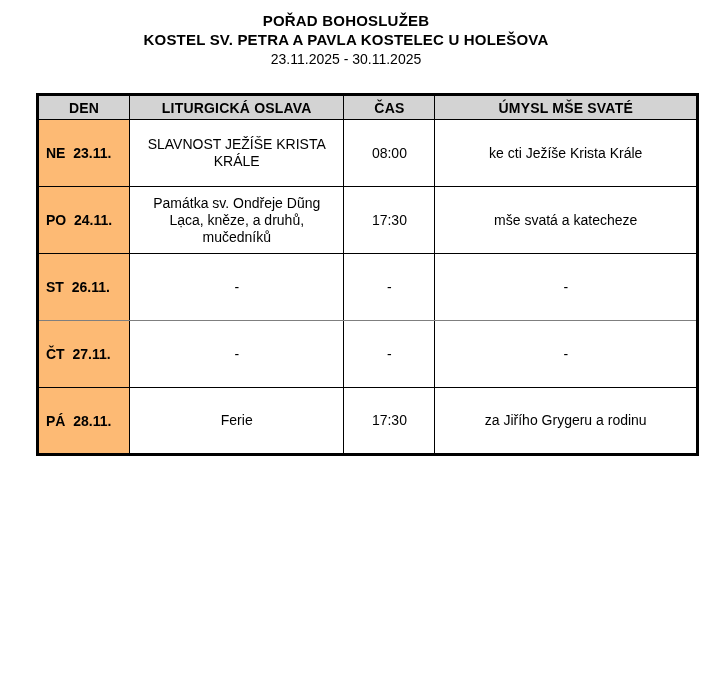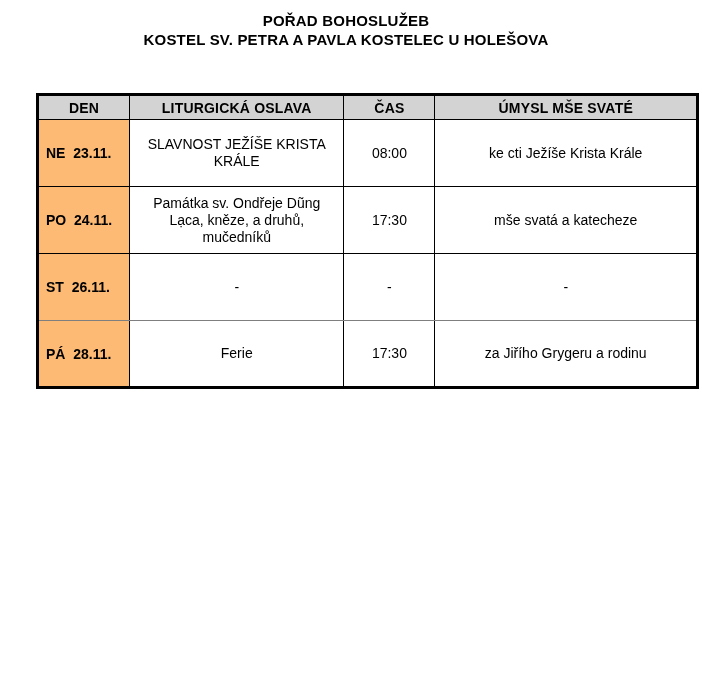--- a/index.html
+++ b/index.html
@@ -78,20 +78,21 @@
   
   tr.gray-bottom td { border-bottom-color: #7f7f7f; }
   tr.gray-top td    { border-top-color: #7f7f7f; }
 </style>
 </head>
 <body>
 
 <div class="doc-header">
   <div class="doc-title-line1">POŘAD BOHOSLUŽEB</div>
   <div class="doc-title-line2">KOSTEL SV. PETRA A PAVLA KOSTELEC U HOLEŠOVA</div>
+  <div class="doc-date-range">23.11.2025 - 30.11.2025</div>
 </div>
 
 <table class="schedule">
   <colgroup>
     <col style="width:88px">
     <col style="width:205px">
     <col style="width:87px">
     <col style="width:251px">
   </colgroup>
   <thead>
@@ -114,20 +115,26 @@
       <td class="cell-liturgy">Památka sv. Ondřeje Dũng Lạca, kněze, a druhů, mučedníků</td>
       <td class="cell-time">17:30</td>
       <td class="cell-intention">mše svatá a katecheze</td>
     </tr>
     <tr class="data-row gray-bottom">
       <td class="cell-day">ST  26.11.</td>
       <td class="cell-liturgy">-</td>
       <td class="cell-time">-</td>
       <td class="cell-intention">-</td>
     </tr>
+    <tr class="data-row gray-top">
+      <td class="cell-day">ČT  27.11.</td>
+      <td class="cell-liturgy">-</td>
+      <td class="cell-time">-</td>
+      <td class="cell-intention">-</td>
+    </tr>
     <tr class="data-row">
       <td class="cell-day">PÁ  28.11.</td>
       <td class="cell-liturgy">Ferie</td>
       <td class="cell-time">17:30</td>
       <td class="cell-intention">za Jiřího Grygeru a rodinu</td>
     </tr>
   </tbody>
 </table>
 
 </body></html>

